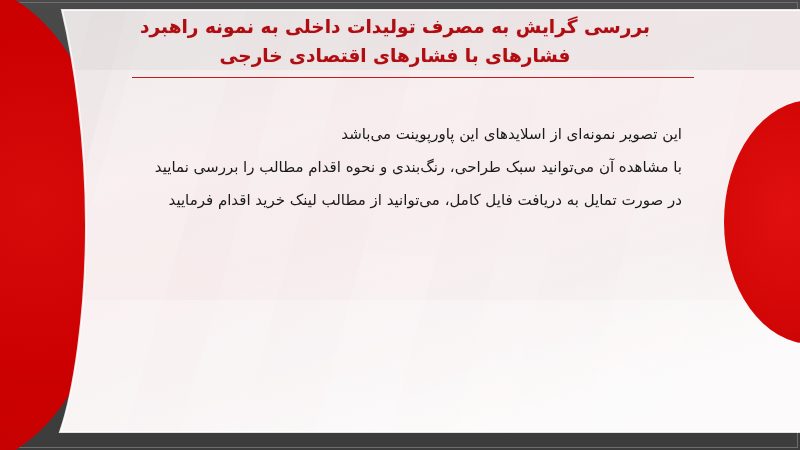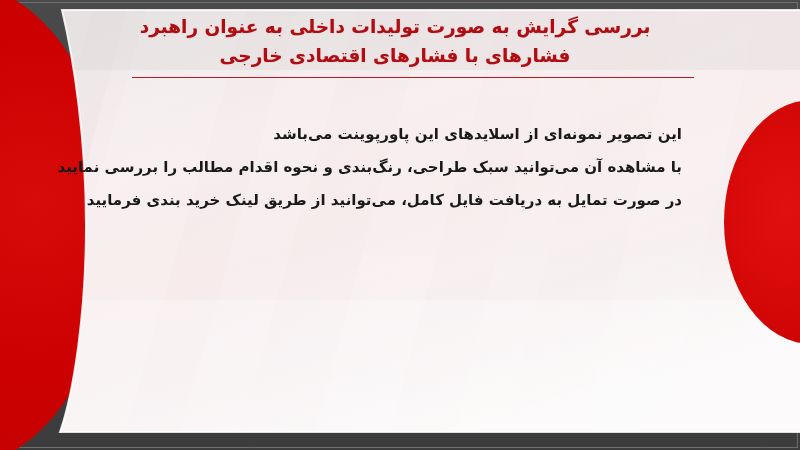--- a/index.html
+++ b/index.html
@@ -92,21 +92,21 @@
     right: 118px;
     width: 600px;
     direction: rtl;
     text-align: right;
   }
   .body-line {
     color: #1a1a1a;
     font-size: 15px;
     line-height: 33px;
     white-space: nowrap;
-    font-weight: bold;
+    font-weight: normal;
   }
   .body-line.l1 { padding-right: 0px; }
   .body-line.l2 { padding-right: 0px; }
   .body-line.l3 { padding-right: 0px; }
 </style>
 </head>
 <body>
 
 <div id="slide">
 
@@ -169,24 +169,24 @@
 
       <path d="M 800 10
                L 62 10
                C 74 60, 86 140, 86 225
                C 86 312, 74 392, 60 432
                L 800 432" fill="none" stroke="#ffffff" stroke-opacity="0.85" stroke-width="2"></path>
     </svg>
   </div>
 
   <div class="title-block">
-    <div class="title-line">بررسی گرایش به صورت تولیدات داخلی به عنوان راهبرد</div>
+    <div class="title-line">بررسی گرایش به مصرف تولیدات داخلی به نمونه راهبرد</div>
     <div class="title-line">فشارهای با فشارهای اقتصادی خارجی</div>
   </div>
   <div class="title-rule"></div>
 
   <div class="body-block">
     <div class="body-line l1">این تصویر نمونه‌ای از اسلایدهای این پاورپوینت می‌باشد</div>
     <div class="body-line l2">با مشاهده آن می‌توانید سبک طراحی، رنگ‌بندی و نحوه اقدام مطالب را بررسی نمایید</div>
-    <div class="body-line l3">در صورت تمایل به دریافت فایل کامل، می‌توانید از طریق لینک خرید بندی فرمایید</div>
+    <div class="body-line l3">در صورت تمایل به دریافت فایل کامل، می‌توانید از مطالب لینک خرید اقدام فرمایید</div>
   </div>
 
 </div>
 
 </body></html>

